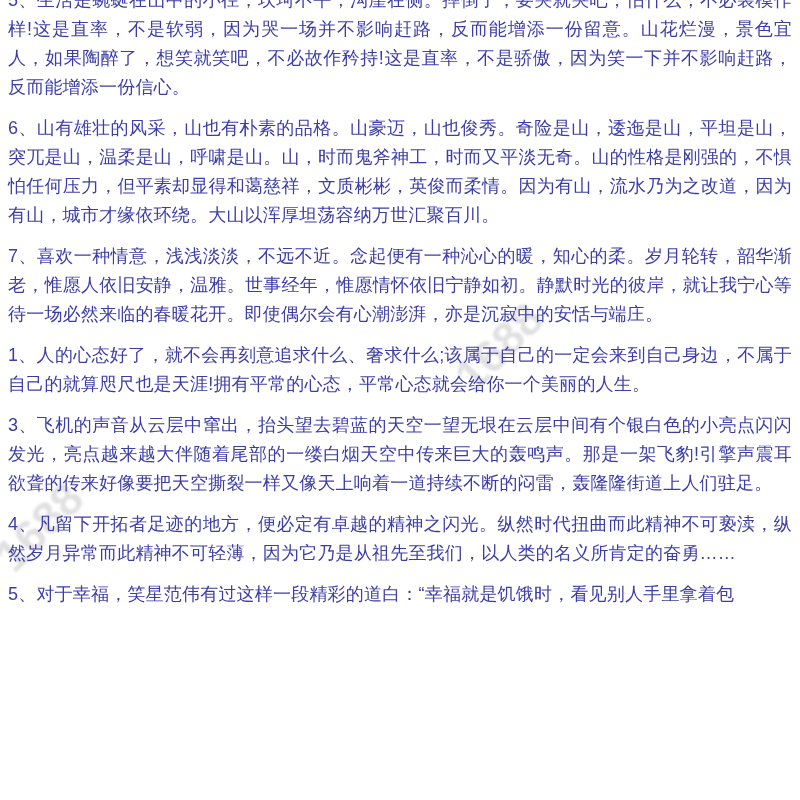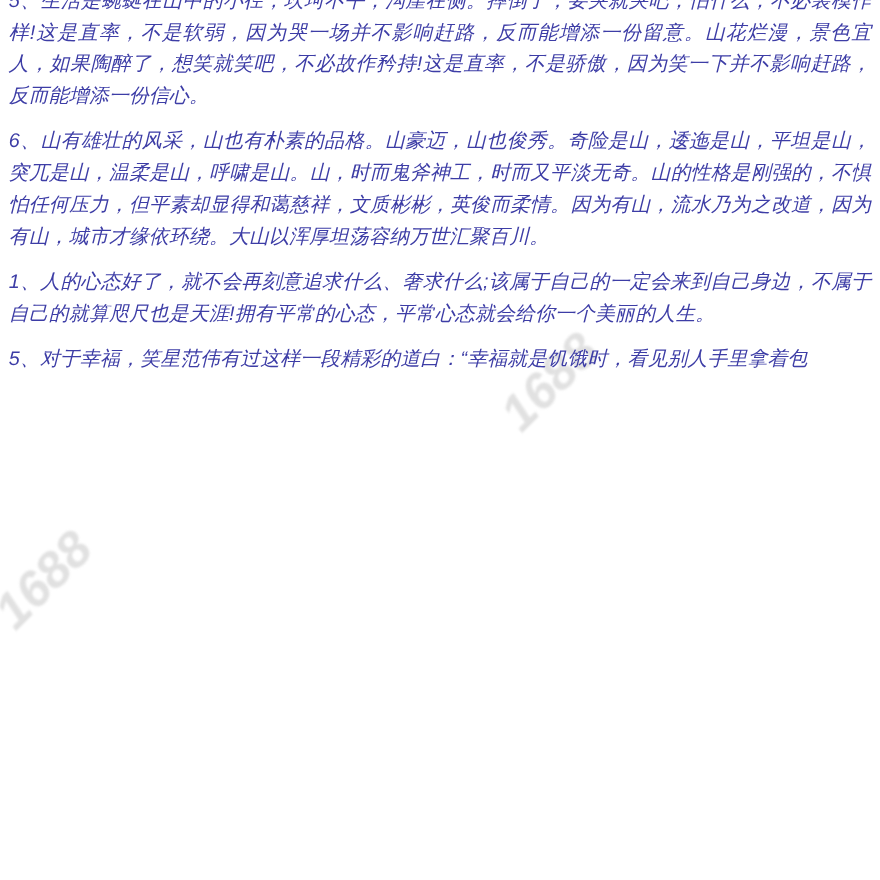--- a/index.html
+++ b/index.html
@@ -11,21 +11,20 @@
     overflow: hidden;
     background: #ffffff;
   }
   .page {
     position: relative;
     width: 800px;
     height: 800px;
     background: #ffffff;
     overflow: hidden;
     font-family: "Liberation Sans", sans-serif;
-    font-style: italic;
   }
   .content {
     position: relative;
     z-index: 2;
     margin-top: -14px;
     padding: 0 8px;
     color: #3d3da6;
     font-size: 18px;
     line-height: 29px;
     font-weight: 500;
@@ -55,17 +54,20 @@
 <body>
 
 <div class="page">
 
   <div class="watermark wm1">1688</div>
   <div class="watermark wm2">1688</div>
 
   <div class="content">
     <p>5、生活是蜿蜒在山中的小径，坎坷不平，沟崖在侧。摔倒了，要哭就哭吧，怕什么，不必装模作样!这是直率，不是软弱，因为哭一场并不影响赶路，反而能增添一份留意。山花烂漫，景色宜人，如果陶醉了，想笑就笑吧，不必故作矜持!这是直率，不是骄傲，因为笑一下并不影响赶路，反而能增添一份信心。</p>
     <p>6、山有雄壮的风采，山也有朴素的品格。山豪迈，山也俊秀。奇险是山，逶迤是山，平坦是山，突兀是山，温柔是山，呼啸是山。山，时而鬼斧神工，时而又平淡无奇。山的性格是刚强的，不惧怕任何压力，但平素却显得和蔼慈祥，文质彬彬，英俊而柔情。因为有山，流水乃为之改道，因为有山，城市才缘依环绕。大山以浑厚坦荡容纳万世汇聚百川。</p>
+    <p>7、喜欢一种情意，浅浅淡淡，不远不近。念起便有一种沁心的暖，知心的柔。岁月轮转，韶华渐老，惟愿人依旧安静，温雅。世事经年，惟愿情怀依旧宁静如初。静默时光的彼岸，就让我宁心等待一场必然来临的春暖花开。即使偶尔会有心潮澎湃，亦是沉寂中的安恬与端庄。</p>
     <p>1、人的心态好了，就不会再刻意追求什么、奢求什么;该属于自己的一定会来到自己身边，不属于自己的就算咫尺也是天涯!拥有平常的心态，平常心态就会给你一个美丽的人生。</p>
+    <p>3、飞机的声音从云层中窜出，抬头望去碧蓝的天空一望无垠在云层中间有个银白色的小亮点闪闪发光，亮点越来越大伴随着尾部的一缕白烟天空中传来巨大的轰鸣声。那是一架飞豹!引擎声震耳欲聋的传来好像要把天空撕裂一样又像天上响着一道持续不断的闷雷，轰隆隆街道上人们驻足。</p>
+    <p>4、凡留下开拓者足迹的地方，便必定有卓越的精神之闪光。纵然时代扭曲而此精神不可亵渎，纵然岁月异常而此精神不可轻薄，因为它乃是从祖先至我们，以人类的名义所肯定的奋勇……</p>
     <p>5、对于幸福，笑星范伟有过这样一段精彩的道白：“幸福就是饥饿时，看见别人手里拿着包</p>
   </div>
 
 </div>
 
 </body></html>

